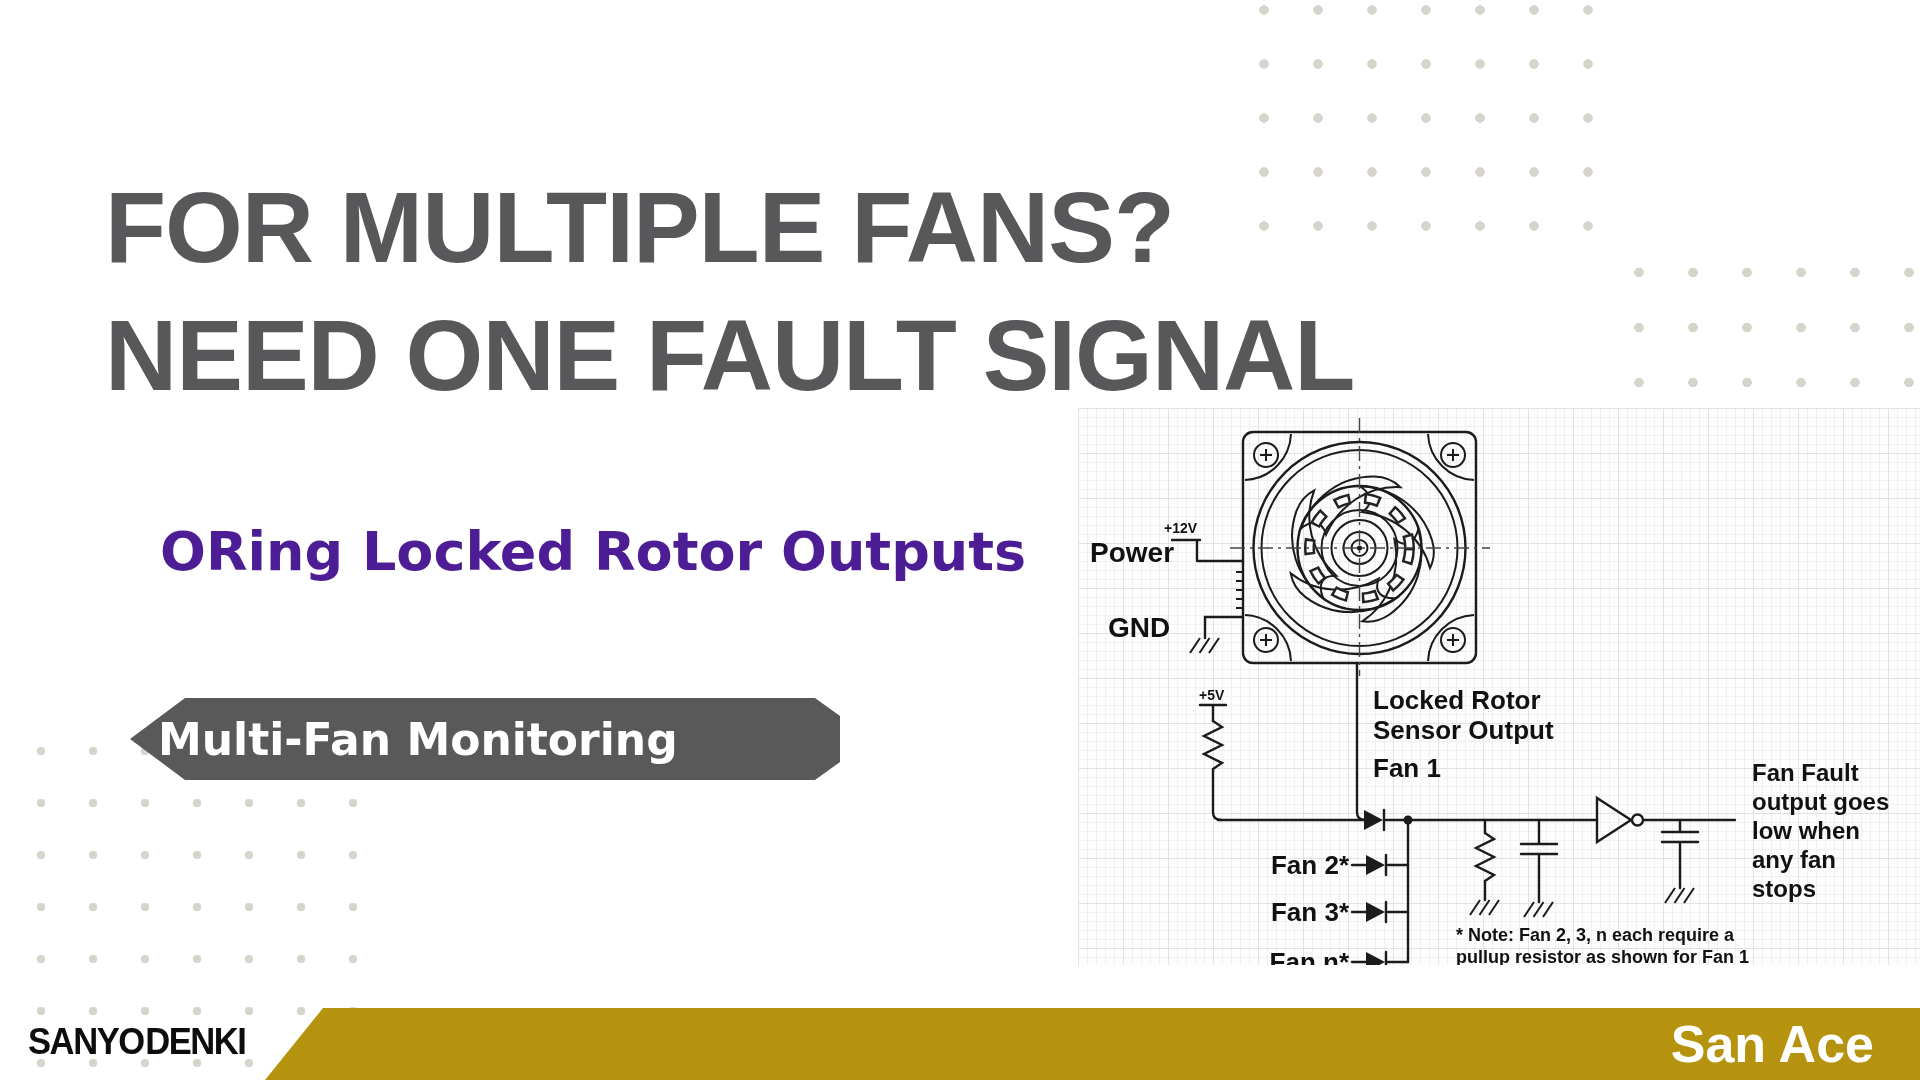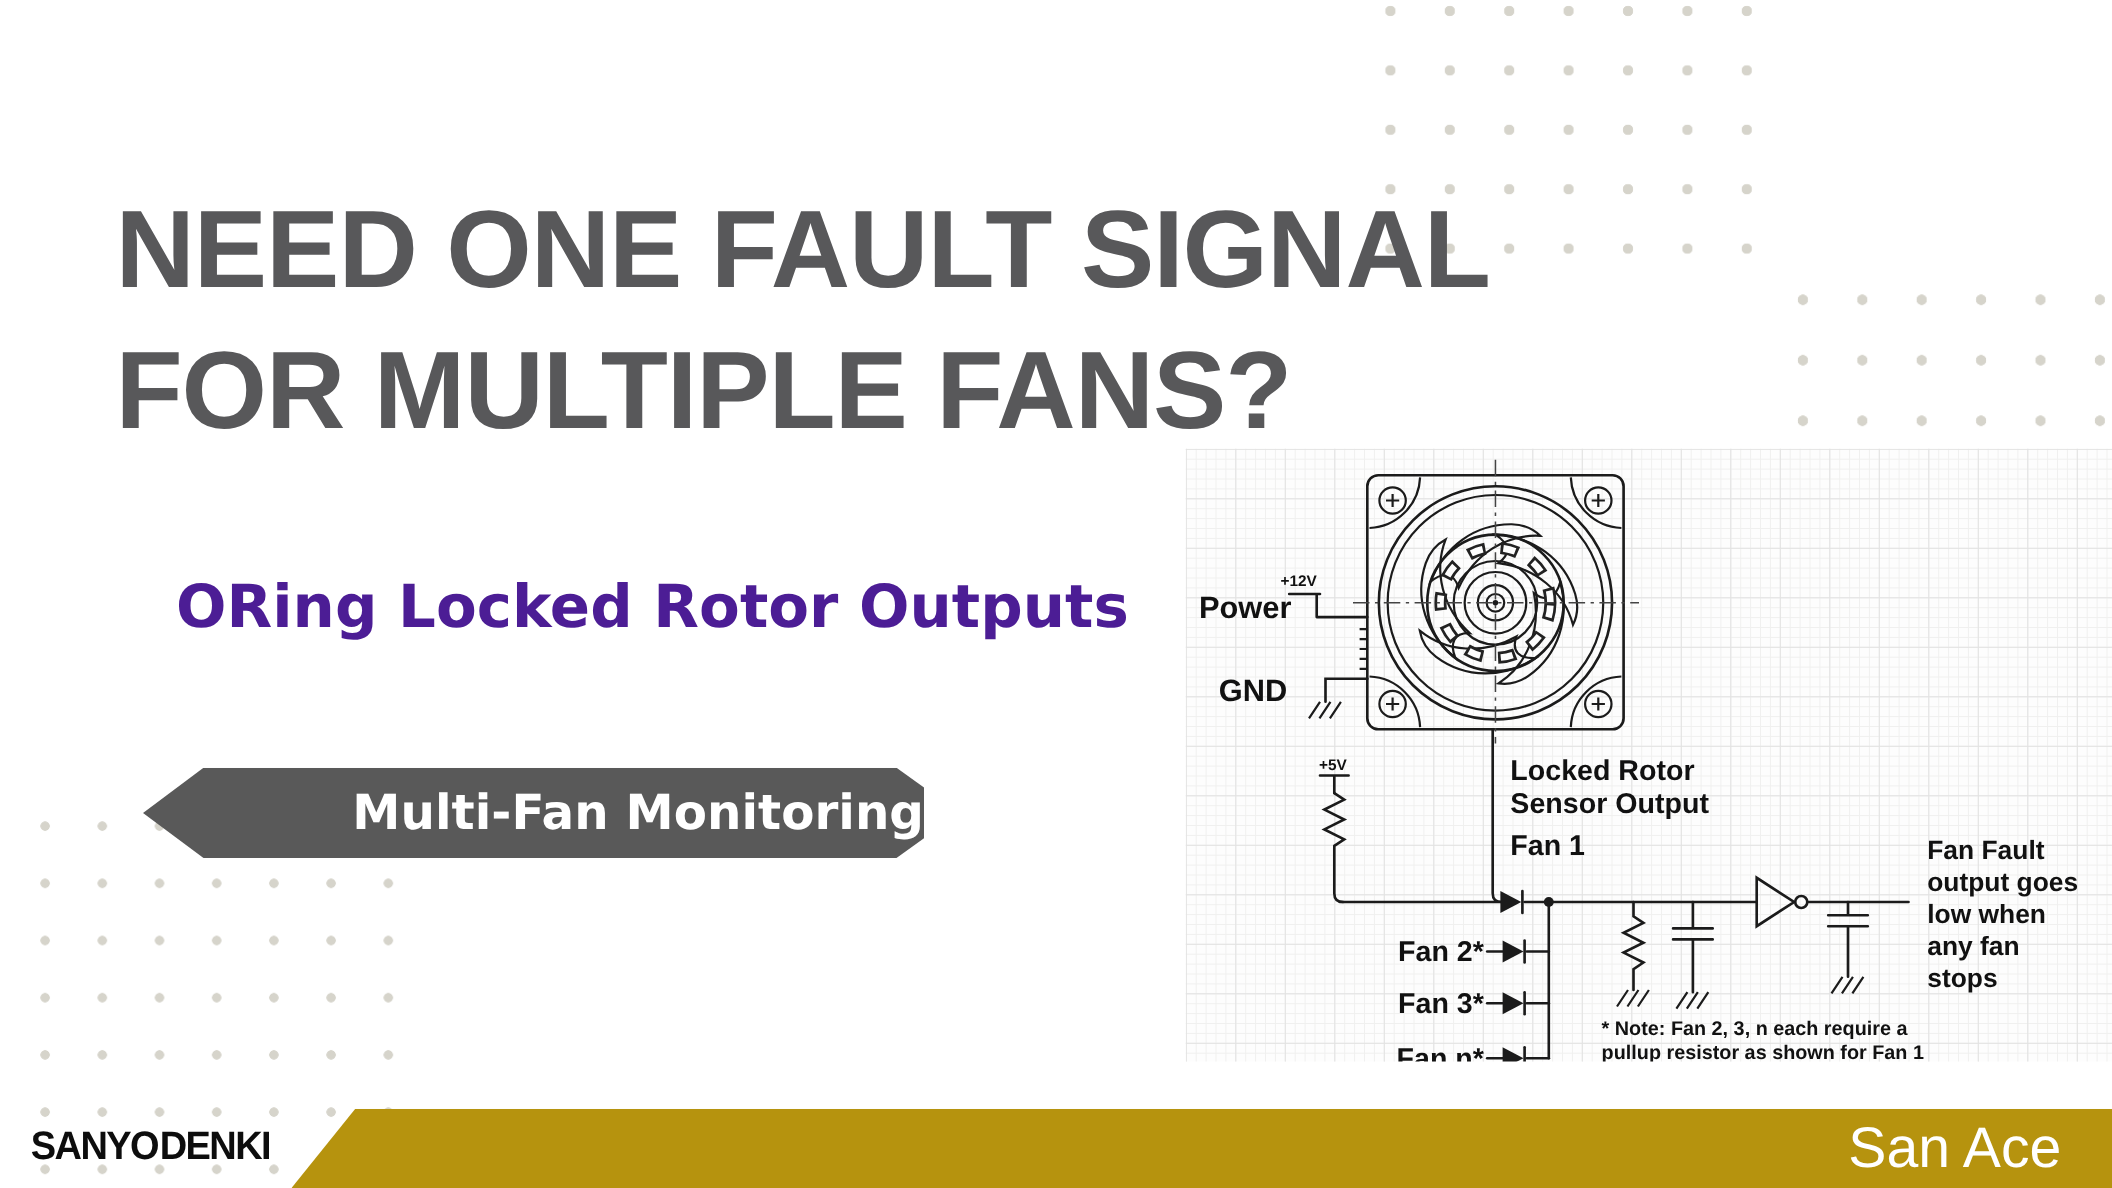--- a/index.html
+++ b/index.html
@@ -24,21 +24,21 @@
   .subtitle{
     position:absolute;left:160px;top:520px;
     font-family:"DejaVu Sans",sans-serif;font-weight:bold;
     font-size:54px;color:#4c1d95;white-space:nowrap;z-index:4;
   }
   
   .tag-banner{
     position:absolute;left:130px;top:698px;width:710px;height:82px;
     background:#595959;z-index:5;
     clip-path:polygon(0 41px,55px 0,685px 0,710px 18px,710px 64px,685px 82px,55px 82px);
-    display:flex;align-items:center;justify-content:flex-end;padding-left:0;
+    display:flex;align-items:center;justify-content:flex-start;padding-left:0;
   }
   .tag-banner span{
     font-family:"DejaVu Sans",sans-serif;font-weight:bold;
     font-size:44px;color:#ffffff;white-space:nowrap;margin-left:28px;
   }
   
   .diagram{
     position:absolute;left:1078px;top:408px;width:842px;height:557px;z-index:3;
     background:
       linear-gradient(#e2e2e2 1px,rgba(0,0,0,0) 1px) 0 0/45px 45px,
@@ -64,33 +64,33 @@
     clip-path:polygon(323px 0,1920px 0,1920px 72px,265px 72px);
   }
   .brand-logo{
     position:absolute;left:28px;top:1021px;z-index:7;
     font-size:36px;font-weight:bold;color:#0d0d0d;
     letter-spacing:-1.5px;word-spacing:-7px;white-space:nowrap;
     transform:scaleX(.96);transform-origin:left center;
   }
   .product-logo{
     position:absolute;right:46px;top:1014px;z-index:7;
-    font-size:52px;font-weight:normal;color:#ffffff;white-space:nowrap;
+    font-size:52px;font-weight:bold;color:#ffffff;white-space:nowrap;
   }
 </style>
 </head>
 <body>
 
 <div class="dots dots-top-right"></div>
 <div class="dots dots-far-right"></div>
 <div class="dots dots-bottom-left"></div>
 
 <div class="headline">
+  <div>FOR MULTIPLE FANS?</div>
   <div>NEED ONE FAULT SIGNAL</div>
-  <div>FOR MULTIPLE FANS?</div>
 </div>
 
 <div class="subtitle">ORing Locked Rotor Outputs</div>
 
 <div class="tag-banner">
   <span>Multi-Fan Monitoring</span>
 </div>
 
 <div class="diagram">
   <svg width="842" height="557" viewBox="0 0 842 557">

